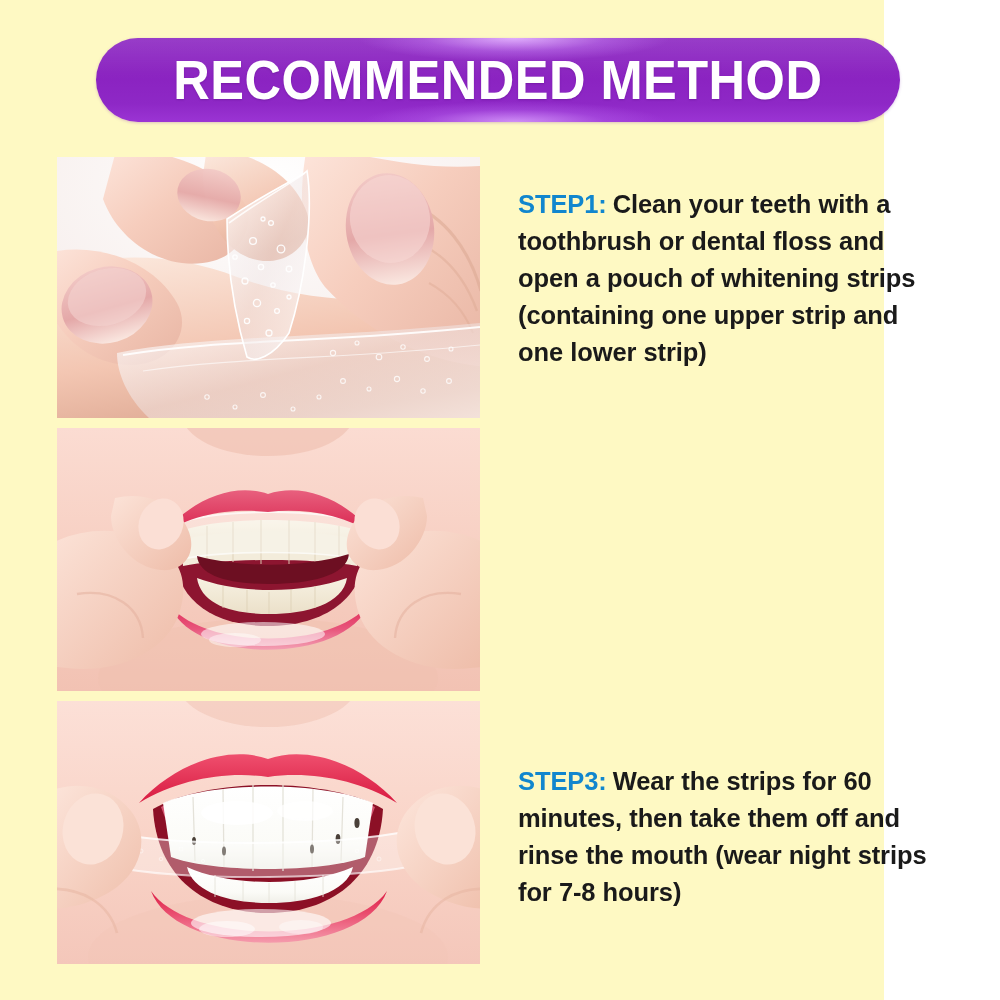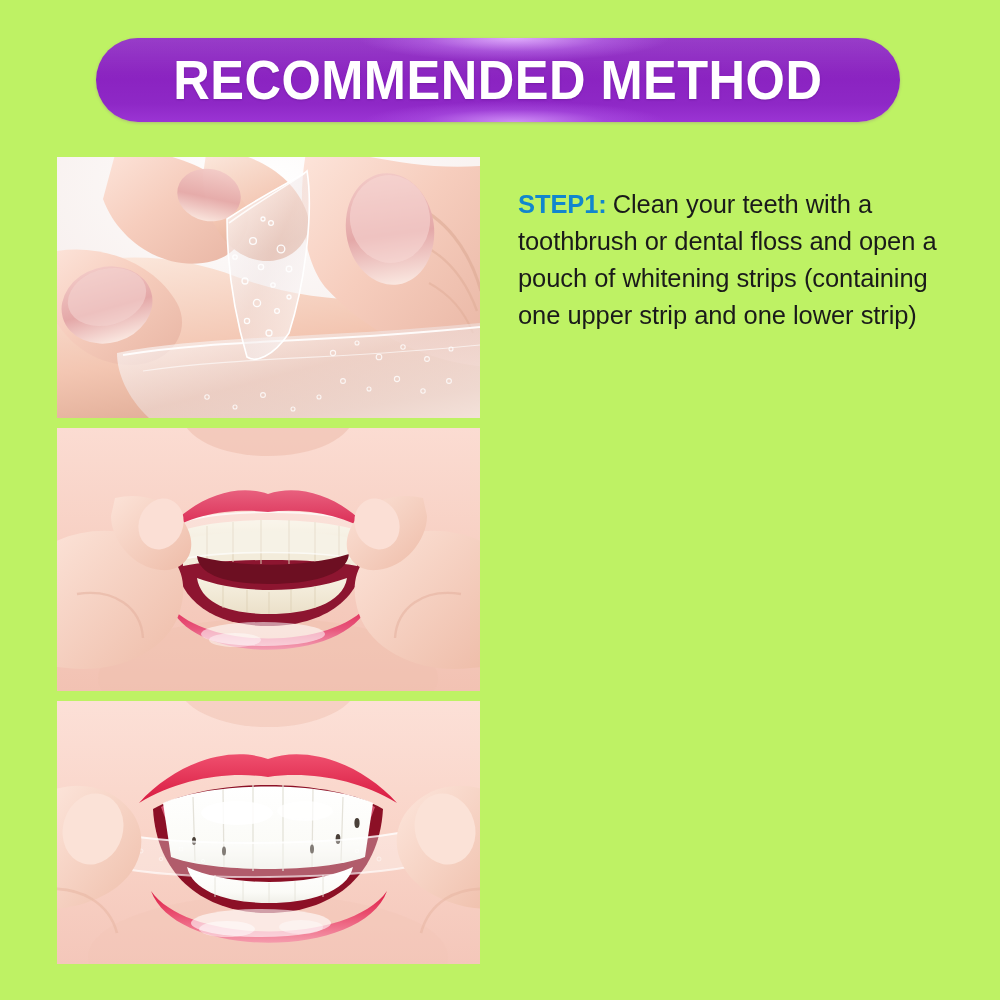--- a/index.html
+++ b/index.html
@@ -3,21 +3,21 @@
 <meta charset="utf-8">
 <title>Recommended Method</title>
 <style>
   * { box-sizing: border-box; margin: 0; padding: 0; }
   html, body {
     width: 1000px; height: 1000px;
     background: #ffffff;
     font-family: "Liberation Sans", sans-serif;
     overflow: hidden;
   }
-  .page { position: relative; width: 1000px; height: 1000px; background:#bef264; }
+  .page { position: relative; width: 884px; height: 1000px; background:#fef9c3; }
 
   
   .banner {
     position: absolute;
     left: 96px; top: 38px;
     width: 804px; height: 84px;
     border-radius: 42px;
     background:
       radial-gradient(ellipse 200px 30px at 52% 0%, rgba(224,170,255,0.95) 0%, rgba(190,110,240,0.45) 45%, rgba(168,70,220,0) 78%),
       radial-gradient(ellipse 190px 26px at 52% 100%, rgba(216,158,252,0.85) 0%, rgba(182,100,236,0.35) 48%, rgba(160,60,215,0) 80%),
@@ -70,21 +70,21 @@
     word-spacing: 0.2px;
   }
   .step-1 { top: 186px; }
   .step-2 { top: 476px; }
   .step-3 { top: 763px; }
   .step-label {
     font-weight: 700;
     color: #1186ce;
     margin-right: 6px;
   }
-  .step-body { color: #1a1a1a; }
+  .step-body { color: #1a1a1a; font-weight: bold; }
 </style>
 </head>
 <body>
 
 <div class="page">
 
   <div class="banner">
     <div class="banner-title">RECOMMENDED METHOD</div>
   </div>
 
@@ -355,14 +355,17 @@
       <ellipse cx="388" cy="128" rx="30" ry="36" fill="#fbe2d7" transform="rotate(-16 388 128)"></ellipse>
       <path d="M432 188 C 398 186, 372 202, 364 232" stroke="#e5b4a0" stroke-width="2.6" fill="none" opacity="0.5"></path>
     </svg>
   </div>
 
   <div class="step step-1">
     <span class="step-label">STEP1:</span><span class="step-body">Clean your teeth with a toothbrush or dental floss and open a pouch of whitening strips (containing one upper strip and one lower strip)</span>
   </div>
 
 
+  <div class="step step-3">
+    <span class="step-label">STEP3:</span><span class="step-body">Wear the strips for 60 minutes, then take them off and rinse the mouth (wear night strips for 7-8 hours)</span>
+  </div>
 
 </div>
 
 </body></html>

